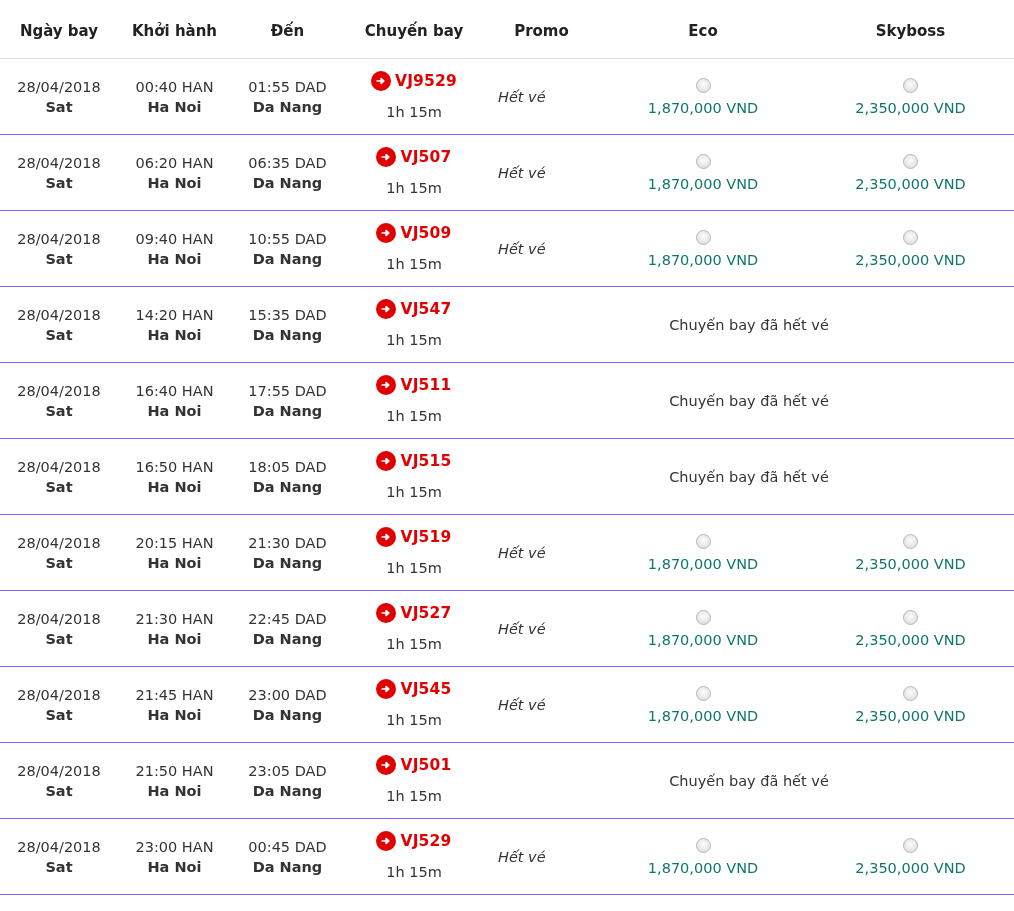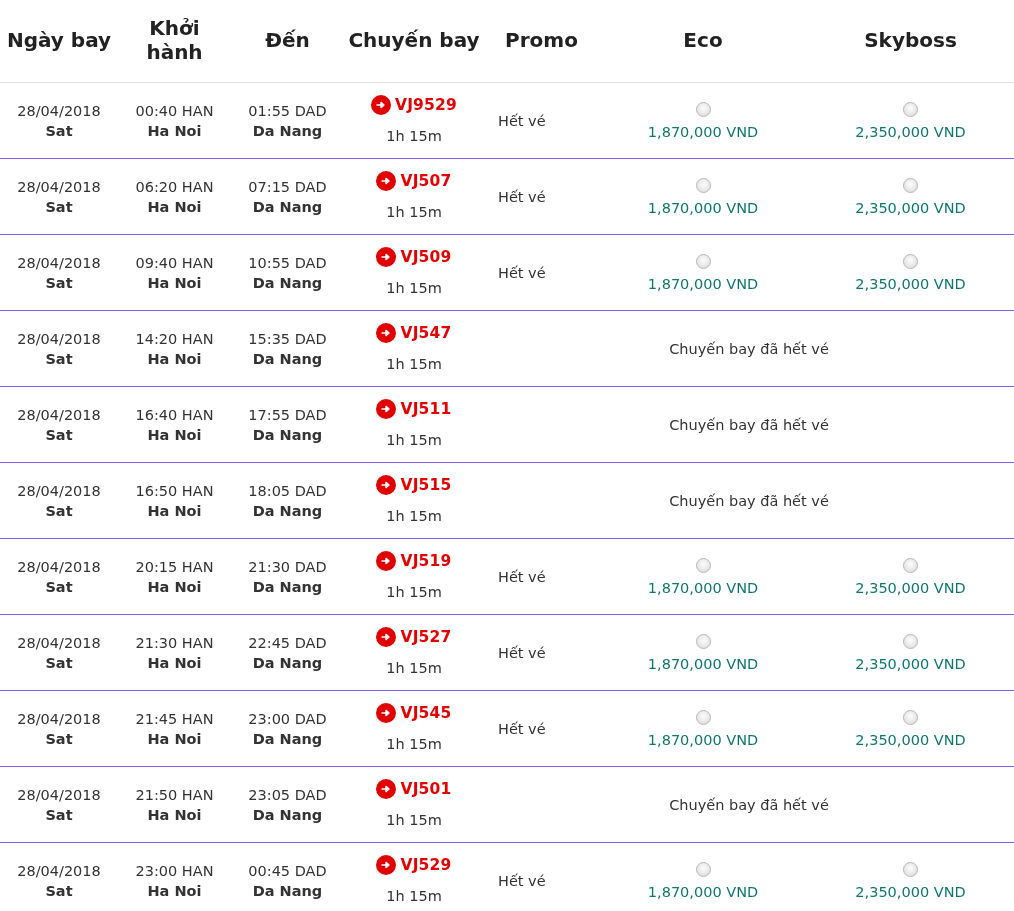--- a/index.html
+++ b/index.html
@@ -15,24 +15,24 @@
     background: #ffffff;
     position: relative;
     overflow: hidden;
   }
   table.flight-table {
     width: 1014px;
     border-collapse: collapse;
     table-layout: fixed;
   }
   table.flight-table th {
-    font-size: 20px;
+    font-size: 15px;
     font-weight: bold;
     color: #222222;
-    padding: 16px 4px 18px 4px;
+    padding: 22px 4px 18px 4px;
     text-align: center;
     vertical-align: middle;
   }
   table.flight-table thead tr {
     border-bottom: 1px solid #e2e2e2;
   }
   table.flight-table tbody tr {
     border-bottom: 1px solid #8b5cf6;
   }
   table.flight-table td {
@@ -85,20 +85,21 @@
     color: #333;
     font-size: 14.5px;
     line-height: 20px;
     margin-top: 11px;
   }
   .promo-text {
     font-size: 14.5px;
     color: #333;
     text-align: left;
     padding-left: 10px;
+    font-style: italic;
   }
   .fare-cell { position: relative; }
   .radio {
     width: 15px;
     height: 15px;
     border-radius: 50%;
     border: 1px solid #b8b8b8;
     background: radial-gradient(circle at 50% 40%, #fdfdfd 0%, #e3e3e3 70%, #d2d2d2 100%);
     margin: 0 auto 7px auto;
     display: block;
@@ -180,21 +181,21 @@
         <tr>
           <td>
             <div class="cell-line1 date-main">28/04/2018</div>
             <div class="cell-line2 date-sub">Sat</div>
           </td>
           <td>
             <div class="cell-line1">06:20 HAN</div>
             <div class="cell-line2">Ha Noi</div>
           </td>
           <td>
-            <div class="cell-line1">07:15 DAD</div>
+            <div class="cell-line1">06:35 DAD</div>
             <div class="cell-line2">Da Nang</div>
           </td>
           <td>
             <div class="flight-no-wrap">
               <span class="plane-icon">
                 <svg width="12" height="12" viewBox="0 0 12 12" aria-hidden="true">
                   <path d="M2 6 H8 M6 3.4 L9 6 L6 8.6 Z" fill="#ffffff" stroke="#ffffff" stroke-width="1.4" stroke-linecap="round" stroke-linejoin="round"></path>
                 </svg>
               </span>
               <span class="flight-code">VJ507</span>

